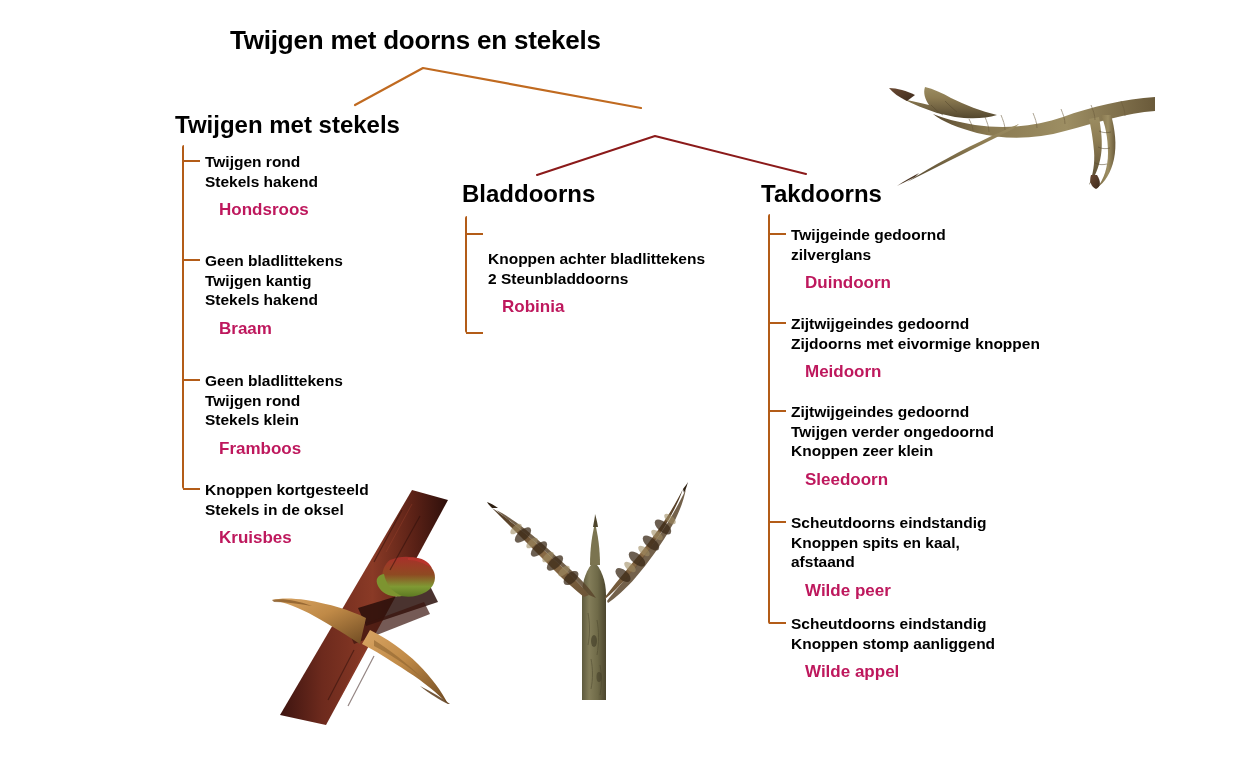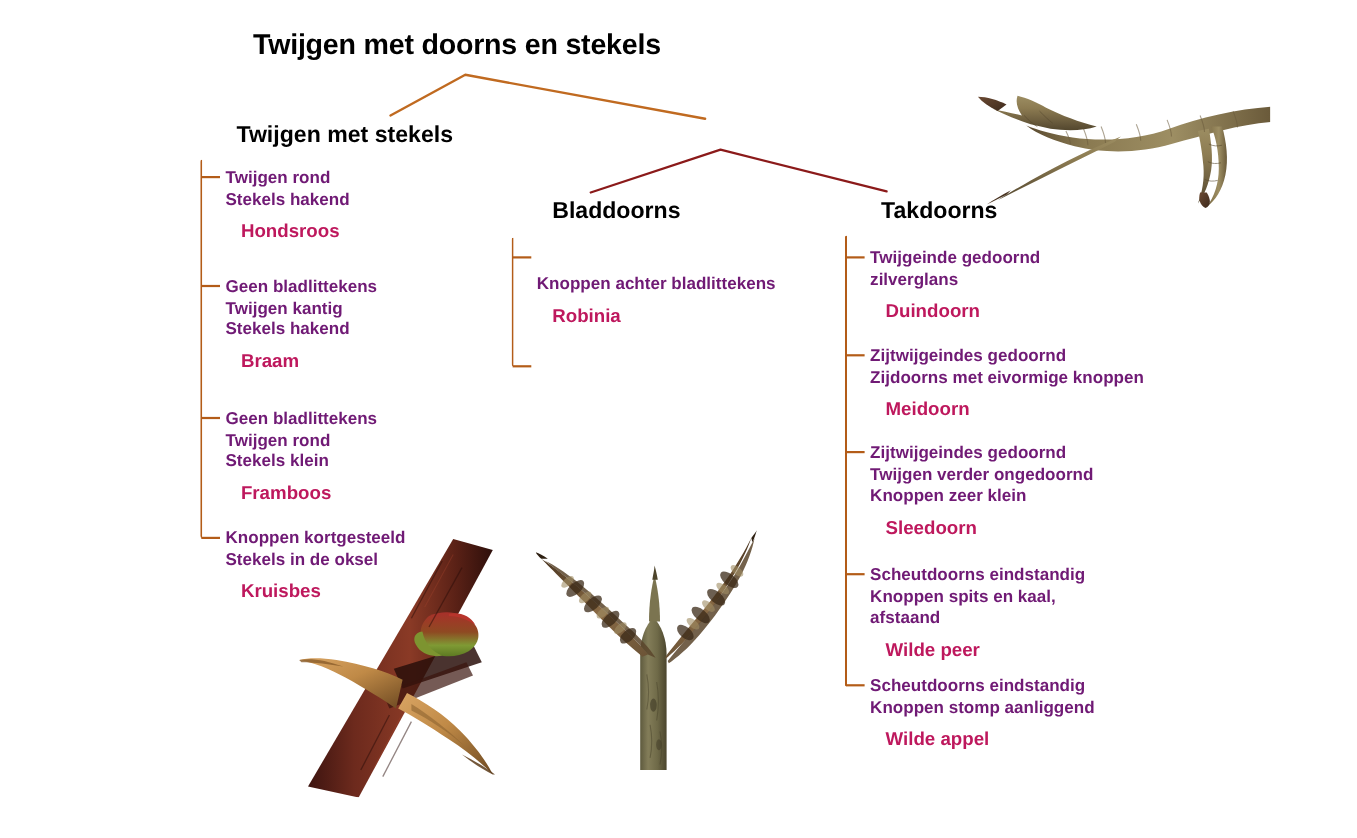--- a/index.html
+++ b/index.html
@@ -38,24 +38,23 @@
     left: 230px;
     top: 25px;
     font-size: 26px;
     font-weight: bold;
     letter-spacing: -0.2px;
     white-space: nowrap;
   }
 
   .branch-title {
     position: absolute;
-    font-size: 21px;
+    font-size: 24px;
     font-weight: bold;
     white-space: nowrap;
-    margin-left: 40px;
   }
   .branch-title.t-stekels { left: 175px; top: 111px; }
   .branch-title.t-doorns  { left: 551px; top: 111px; }
   .branch-title.t-blad    { left: 462px; top: 180px; }
   .branch-title.t-tak     { left: 761px; top: 180px; }
 
   
   .bracket {
     position: absolute;
     border-left: 2px solid #b35c18;
@@ -75,21 +74,21 @@
 
   
   .entry {
     position: absolute;
     white-space: nowrap;
   }
   .entry .desc {
     font-size: 15.5px;
     font-weight: bold;
     line-height: 19.5px;
-    color: #701a75;
+    color: #000000;
   }
   .entry .species {
     font-size: 17px;
     font-weight: bold;
     color: #be185d;
     margin-top: 9px;
     margin-left: 14px;
   }
 
   
@@ -148,20 +147,21 @@
   </div>
 
 
   <div class="branch-title t-blad">Bladdoorns</div>
 
   <div class="bracket b-blad"></div>
 
   <div class="tick" style="left:466px; top:233px;"></div>
   <div class="entry" style="left:488px; top:225px;margin-top:24px;">
     <div class="desc">Knoppen achter bladlittekens</div>
+    <div class="desc">2 Steunbladdoorns</div>
     <div class="species">Robinia</div>
   </div>
 
   <div class="tick" style="left:466px; top:332px;"></div>
 
   <div class="branch-title t-tak">Takdoorns</div>
 
   <div class="bracket b-tak"></div>
 
   <div class="tick" style="left:769px; top:233px;"></div>

